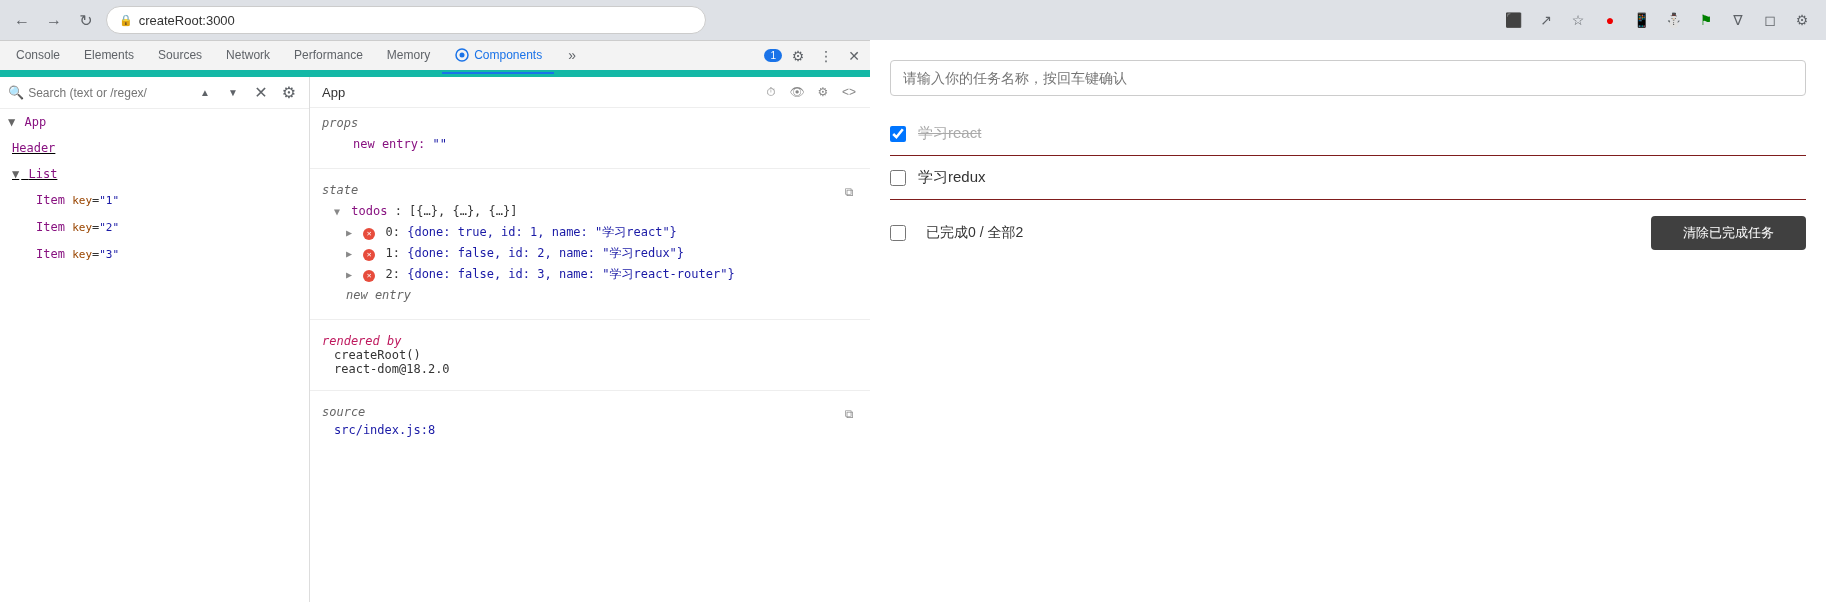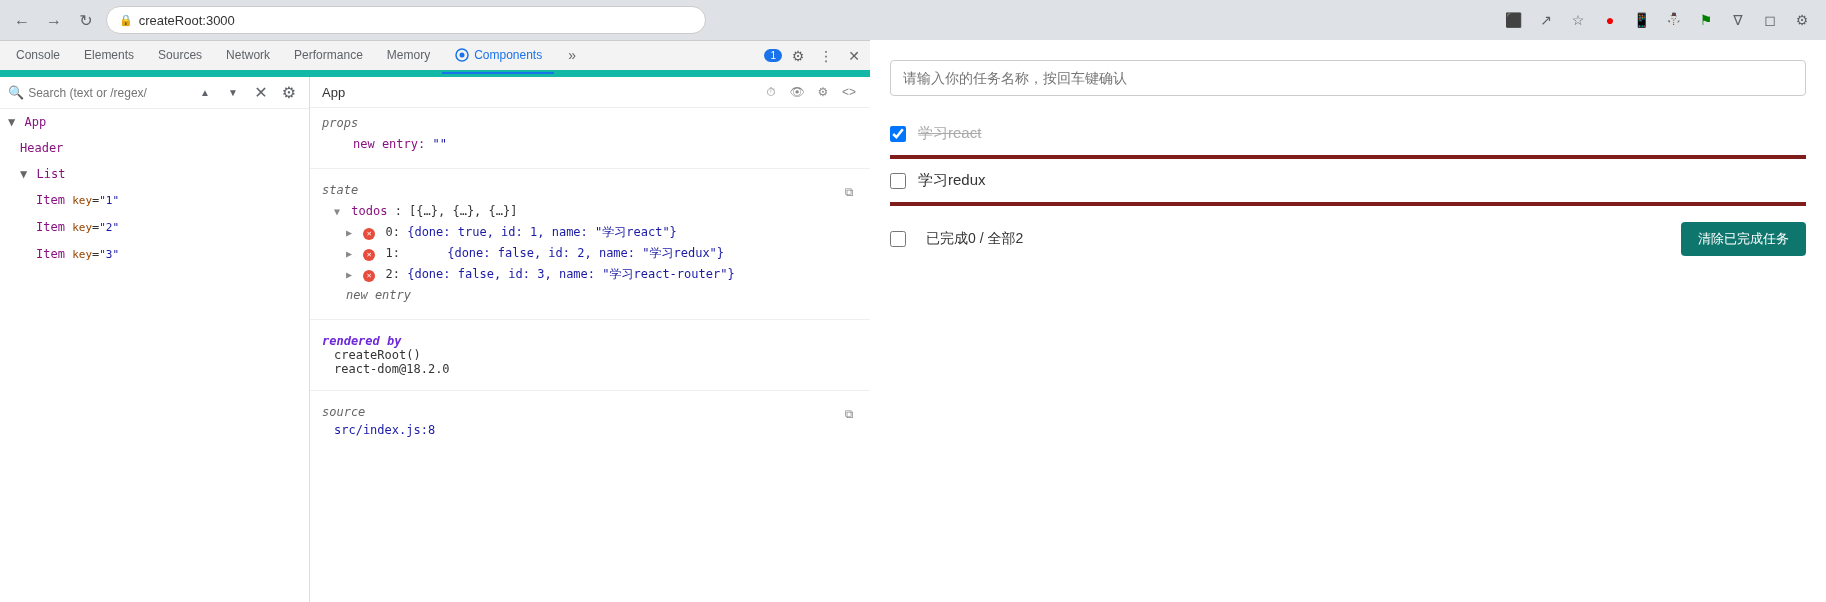--- a/index.html
+++ b/index.html
@@ -31,53 +31,53 @@
     .devtools-body { display: flex; flex: 1; overflow: hidden; }
 
     
     .comp-tree { width: 310px; border-right: 1px solid #ddd; background: #fff; overflow-y: auto; }
     .comp-tree-toolbar { display: flex; align-items: center; height: 32px; padding: 0 8px; border-bottom: 1px solid #eee; gap: 4px; }
     .search-input { flex: 1; border: none; outline: none; font-size: 12px; color: #333; background: transparent; }
     .search-icon { color: #888; font-size: 13px; }
     .tree-item { padding: 2px 0 2px 8px; cursor: pointer; font-size: 12px; font-family: monospace; line-height: 22px; }
     .tree-item .toggle { color: #666; margin-right: 2px; }
     .component-name { color: #881280; }
-    .indent-1 { padding-left: 20px; }
+    .indent-1 { padding-left: 12px; text-decoration: underline; }
     .indent-2 { padding-left: 36px; }
 
     
     .props-panel { flex: 1; overflow-y: auto; background: #fff; padding: 0; }
     .props-header { display: flex; align-items: center; justify-content: space-between; padding: 6px 12px; border-bottom: 1px solid #eee; }
     .props-section { padding: 8px 12px; }
     .props-section-title { font-size: 12px; color: #666; font-style: italic; margin-bottom: 4px; font-family: monospace; }
     .props-row { font-family: monospace; font-size: 12px; line-height: 20px; }
     .props-key { color: #881280; margin-left: 31px; }
     .props-string { color: #1a1aa6; }
     .copy-icon { width: 18px; height: 18px; border: none; background: none; cursor: pointer; color: #888; font-size: 12px; }
     .section-divider { border: none; border-top: 1px solid #eee; margin: 6px 0; }
     .rendered-by { font-family: monospace; font-size: 12px; color: #333; padding: 8px 12px; }
-    .rendered-label { color: #6d28d9; font-style: italic; font-weight: bold; }
+    .rendered-label { color: #be185d; font-style: italic; }
     .rendered-value { color: #333; padding-left: 12px; }
     .source-section { padding: 8px 12px; font-family: monospace; font-size: 12px; }
     .source-label { color: #666; font-style: italic; }
     .source-value { color: #1a1aa6; padding-left: 12px; }
     .app-label { font-size: 13px; color: #333; font-weight: 500; }
 
     
     .todo-app { flex: 1; background: white; padding: 20px; overflow-y: auto; }
     .todo-input { width: 100%; height: 36px; border: 1px solid #ccc; border-radius: 4px; padding: 0 12px; font-size: 14px; outline: none; color: #999; margin-bottom: 16px; }
-    .todo-item { display: flex; align-items: center; padding: 12px 0; border-bottom: 4px solid #7f1d1d; font-size: 15px; }
+    .todo-item { display: flex; align-items: center; padding: 12px 0; border-bottom: 1px solid #7f1d1d; font-size: 15px; }
     .todo-item:last-child { border-bottom: none; }
     .todo-checkbox { width: 16px; height: 16px; margin-right: 12px; cursor: pointer; }
     .todo-text { color: #333; }
     .todo-text.done { text-decoration: line-through; color: #aaa; }
     .todo-footer { display: flex; align-items: center; justify-content: space-between; padding: 16px 0 0; }
     .todo-footer-left { display: flex; align-items: center; gap: 8px; }
     .todo-count { font-size: 14px; color: #333; }
-    .todo-clear-btn { background: #0f766e; color: white; border: none; border-radius: 4px; padding: 8px 17px; font-size: 13px; cursor: pointer; white-space: nowrap; }
+    .todo-clear-btn { background: #404040; color: white; border: none; border-radius: 4px; padding: 8px 32px; font-size: 13px; cursor: pointer; white-space: nowrap; }
     .expand-arrow { color: #888; font-size: 10px; margin-right: 4px; cursor: pointer; }
 
     .state-line { font-family: monospace; font-size: 12px; line-height: 20px; padding-left: 12px; }
     .indent-state { padding-left: 24px; }
   </style>
 </head>
 <body>
 
 <div class="browser-chrome">
   <div class="browser-toolbar">
@@ -222,21 +222,21 @@
             <span class="expand-arrow">▶</span>
             <span style="display:inline-flex;width:12px;height:12px;border-radius:50%;background:#e74c3c;color:white;font-size:8px;align-items:center;justify-content:center;margin-right:3px;">✕</span>
             <span style="color:#333;">0: </span>
             <span style="color:#1a1aa6;">{done: true, id: 1, name: "学习react"}</span>
           </div>
 
           <div class="state-line indent-state">
             <span class="expand-arrow">▶</span>
             <span style="display:inline-flex;width:12px;height:12px;border-radius:50%;background:#e74c3c;color:white;font-size:8px;align-items:center;justify-content:center;margin-right:3px;">✕</span>
             <span style="color:#333;">1: </span>
-            <span style="color:#1a1aa6;margin-left:40px;">{done: false, id: 2, name: "学习redux"}</span>
+            <span style="color:#1a1aa6;">{done: false, id: 2, name: "学习redux"}</span>
           </div>
 
           <div class="state-line indent-state">
             <span class="expand-arrow">▶</span>
             <span style="display:inline-flex;width:12px;height:12px;border-radius:50%;background:#e74c3c;color:white;font-size:8px;align-items:center;justify-content:center;margin-right:3px;">✕</span>
             <span style="color:#333;">2: </span>
             <span style="color:#1a1aa6;">{done: false, id: 3, name: "学习react-router"}</span>
           </div>
 
           <div class="state-line indent-state">

